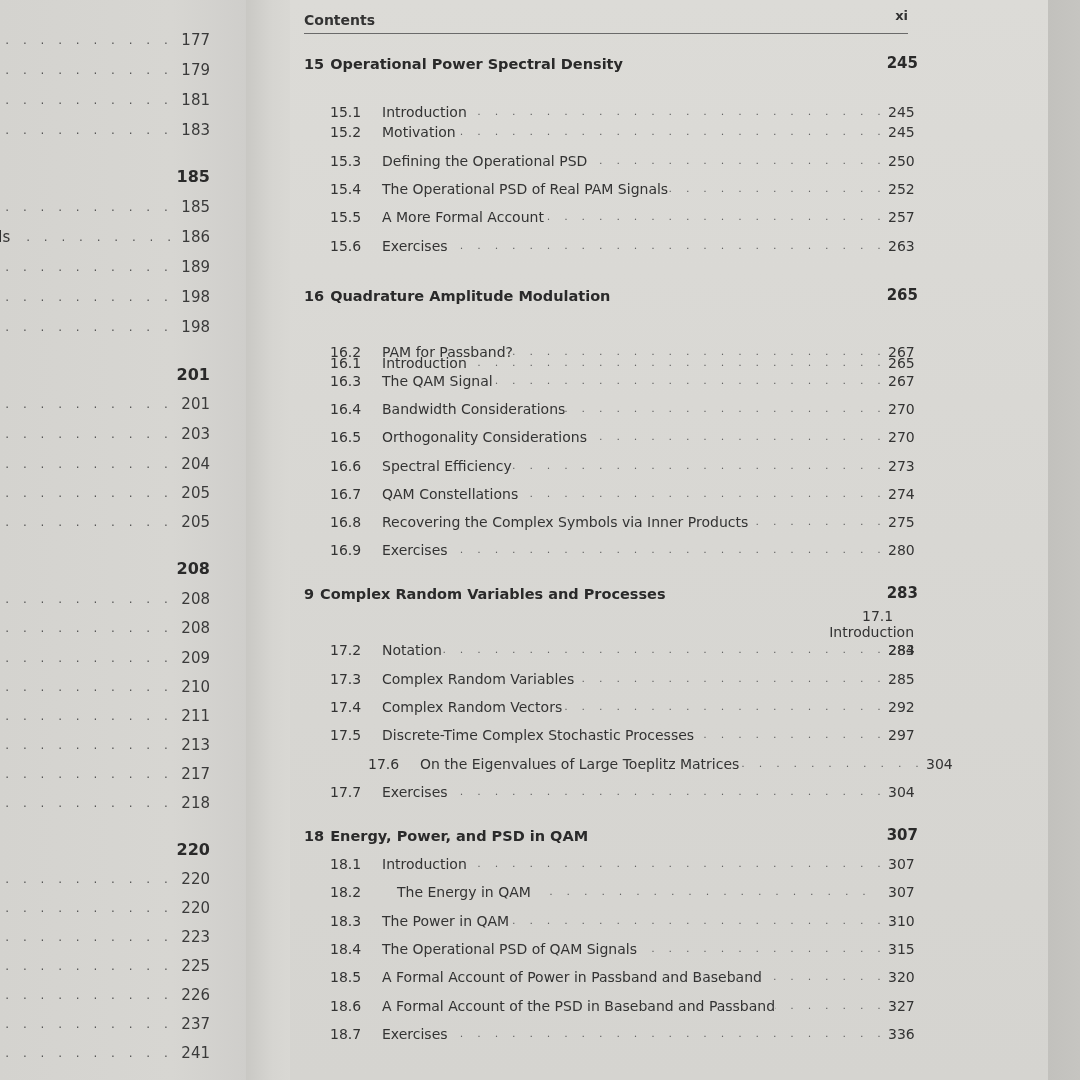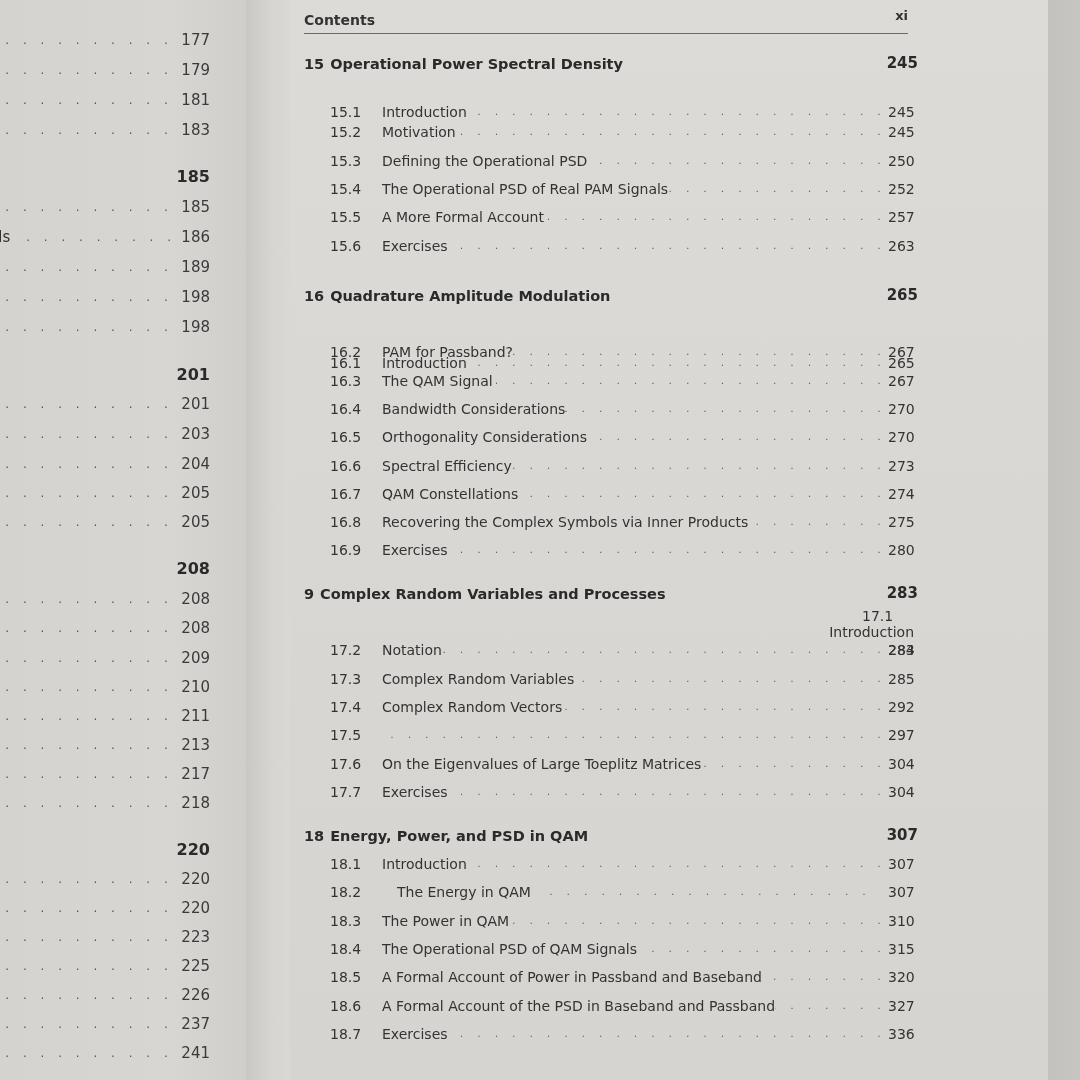--- a/index.html
+++ b/index.html
@@ -340,24 +340,25 @@
         <span class="sec-page">285</span>
       </div>
       <div class="section-row" style="top: 692.9px;">
         <span class="sec-num">17.4</span>
         <span class="sec-title">Complex Random Vectors</span>
         <span class="dots">. . . . . . . . . . . . . . . . . . . . . . . . . . . . . . . . . . . . . . . . . .</span>
         <span class="sec-page">292</span>
       </div>
       <div class="section-row" style="top: 721.2px;">
         <span class="sec-num">17.5</span>
+        <span class="sec-title">Discrete-Time Complex Stochastic Processes</span>
         <span class="dots">. . . . . . . . . . . . . . . . . . . . . . . . . . . . . . . . . . . . . . . . . .</span>
         <span class="sec-page">297</span>
       </div>
-      <div class="section-row" style="top: 749.5px;">
+      <div class="section-row" style="top: 749.5px; margin-left: 38px;">
         <span class="sec-num">17.6</span>
         <span class="sec-title">On the Eigenvalues of Large Toeplitz Matrices</span>
         <span class="dots">. . . . . . . . . . . . . . . . . . . . . . . . . . . . . . . . . . . . . . . . . .</span>
         <span class="sec-page">304</span>
       </div>
       <div class="section-row" style="top: 777.8px;">
         <span class="sec-num">17.7</span>
         <span class="sec-title">Exercises</span>
         <span class="dots">. . . . . . . . . . . . . . . . . . . . . . . . . . . . . . . . . . . . . . . . . .</span>
         <span class="sec-page">304</span>

